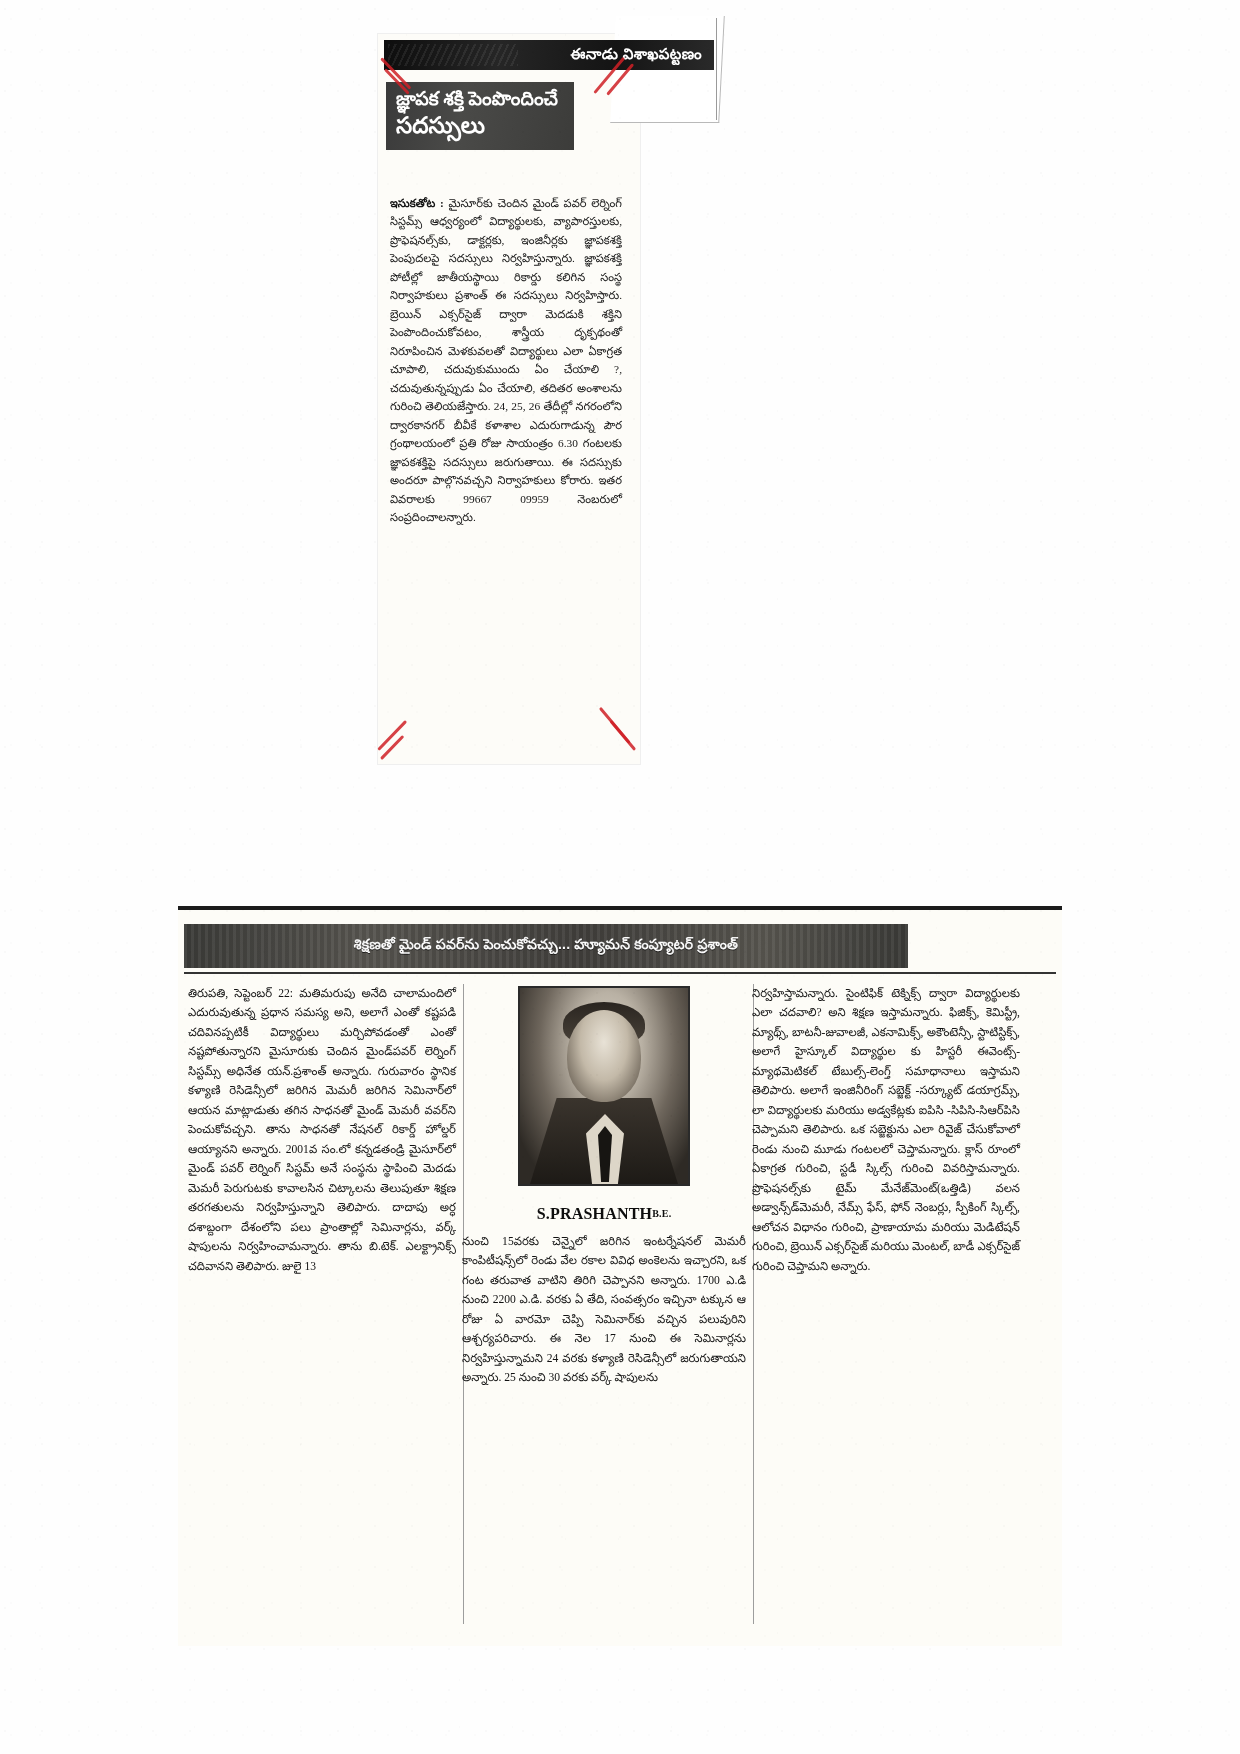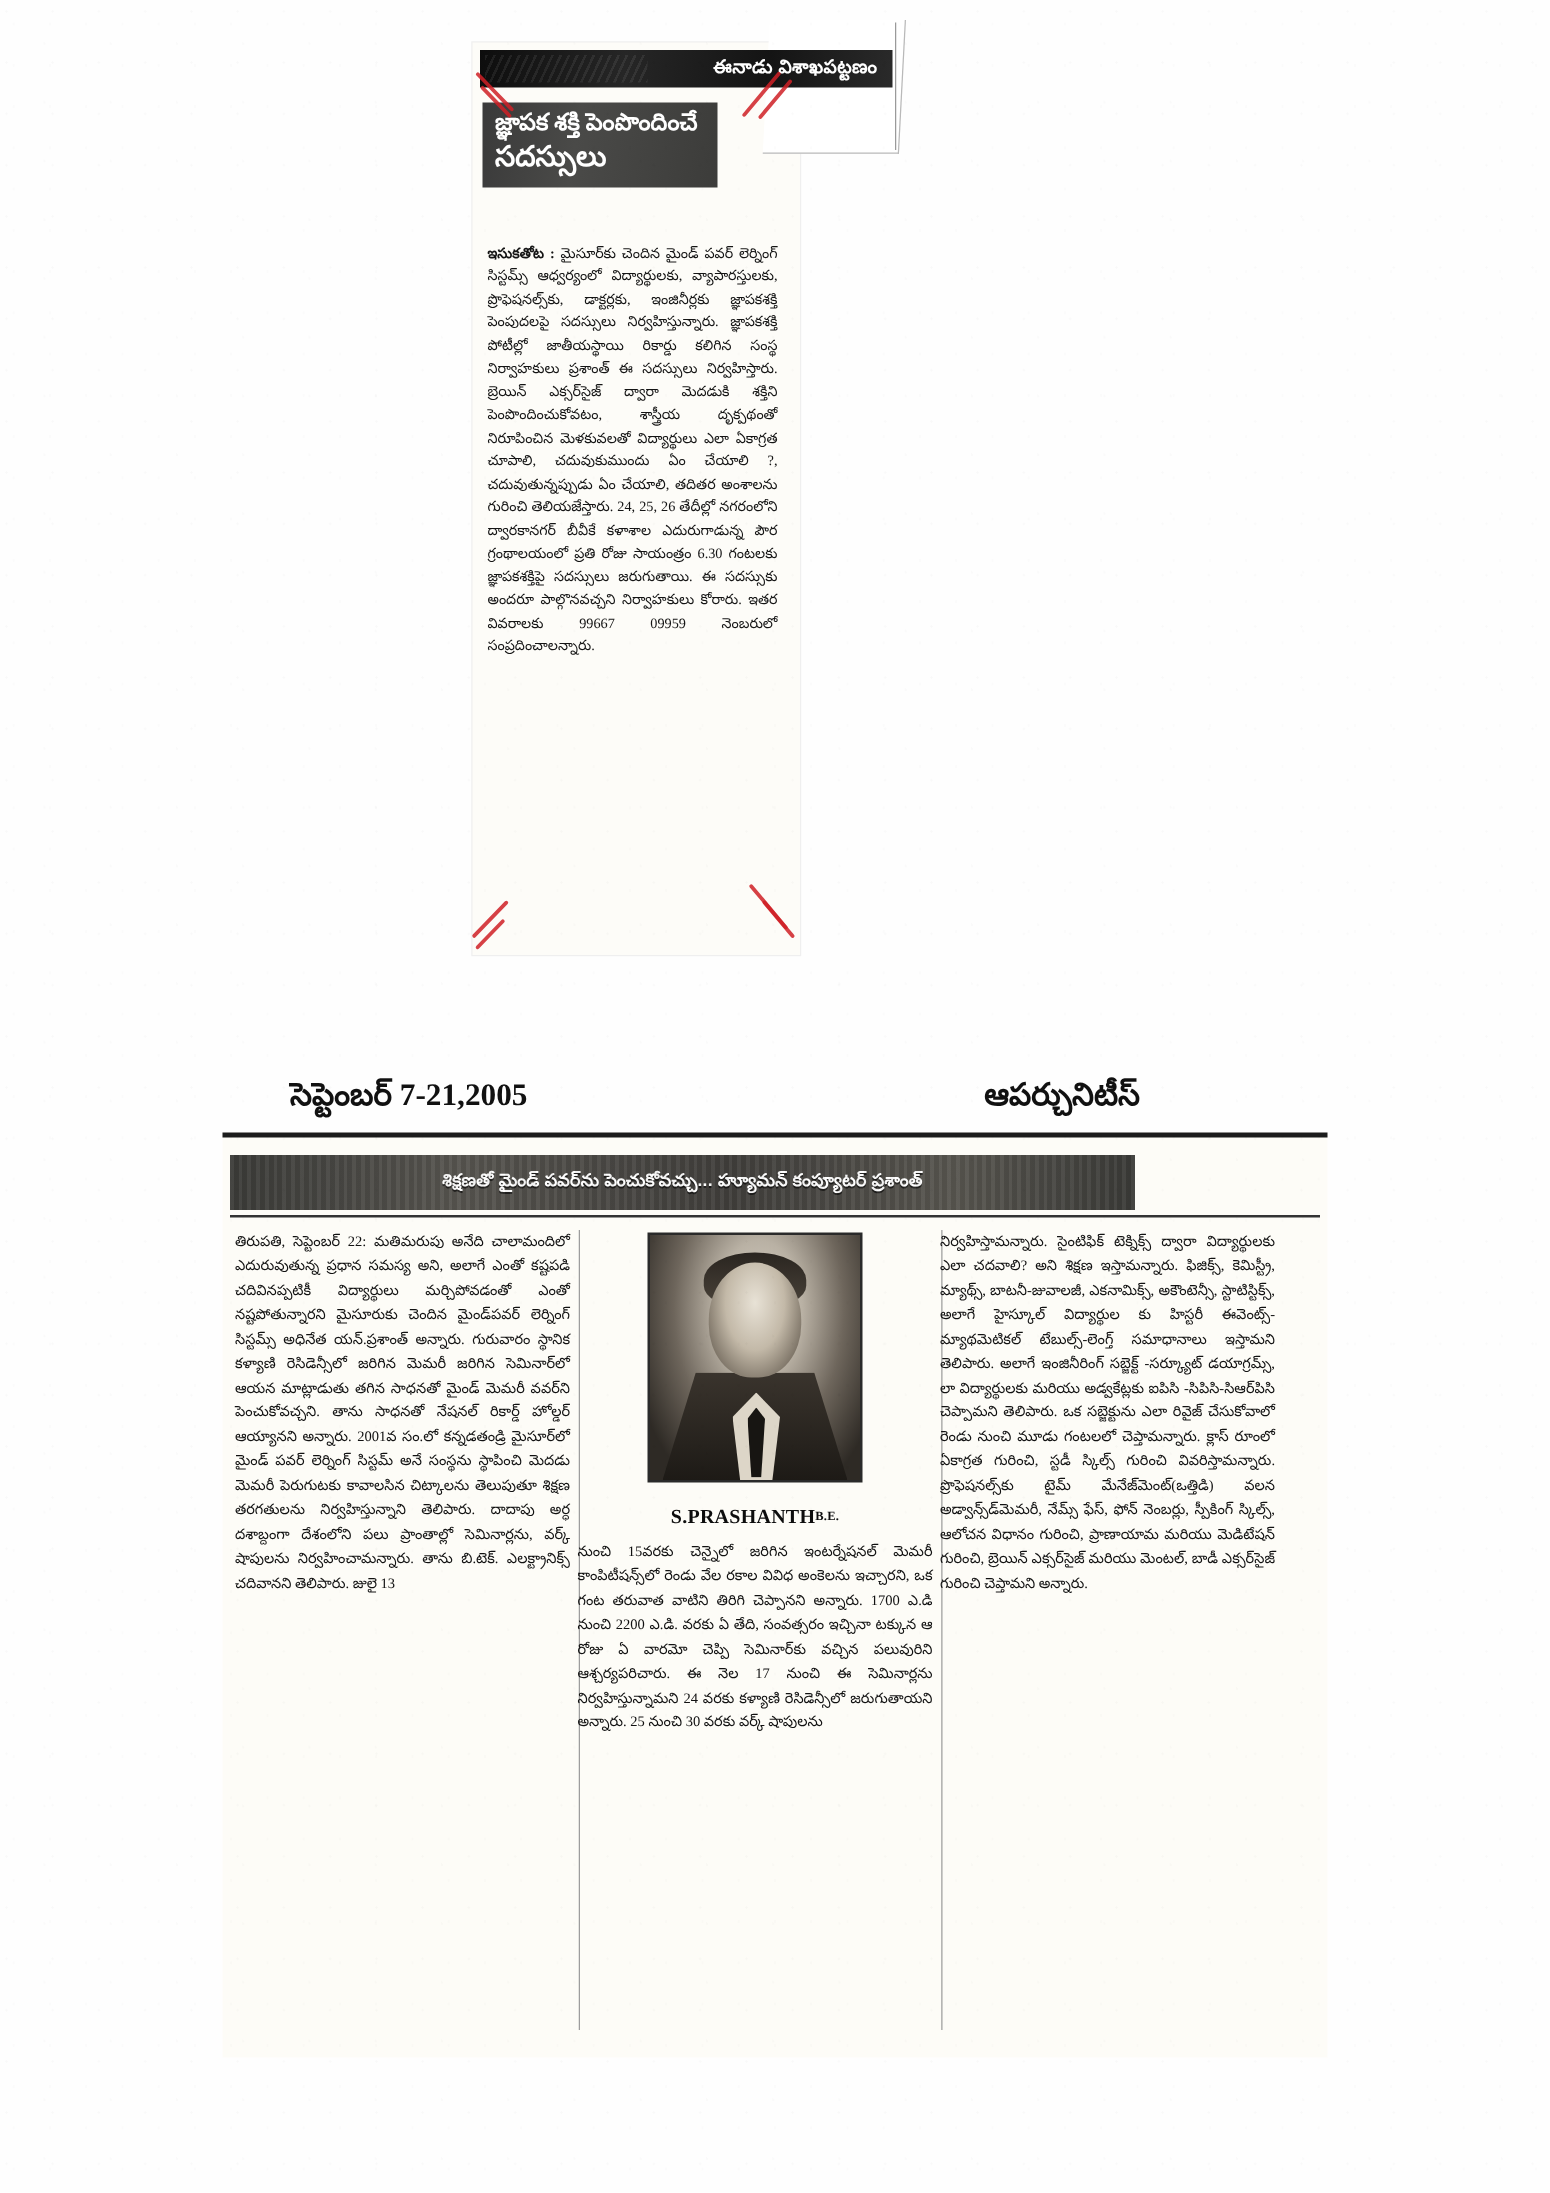--- a/index.html
+++ b/index.html
@@ -315,24 +315,20 @@
     <div class="mark" style="left:-3px;  top:38px;  width:42px; height:2.5px; transform:rotate(46deg);"></div>
     <div class="mark" style="left:2px;   top:46px;  width:34px; height:2.5px; transform:rotate(46deg);"></div>
     <div class="mark" style="left:208px; top:40px;  width:46px; height:2.5px; transform:rotate(-50deg);"></div>
     <div class="mark" style="left:222px; top:44px; width:40px; height:2.5px; transform:rotate(-50deg);"></div>
     <div class="mark" style="left:-6px; top:700px; width:40px; height:2.5px; transform:rotate(-46deg);"></div>
     <div class="mark" style="left:-2px; top:712px; width:32px; height:2.5px; transform:rotate(-46deg);"></div>
     <div class="mark" style="left:214px; top:690px; width:46px; height:2.5px; transform:rotate(50deg);"></div>
     <div class="mark" style="left:226px; top:700px; width:38px; height:2.5px; transform:rotate(50deg);"></div>
   </div>
 
-  <div class="datebar">
-    <span>సెప్టెంబర్ 7-21,2005</span>
-    <span>ఆపర్చునిటీస్</span>
-  </div>
 
   <div class="clip2">
     <div class="rule-top"></div>
 
     <div class="banner2">శిక్షణతో మైండ్ పవర్‌ను పెంచుకోవచ్చు... హ్యూమన్ కంప్యూటర్ ప్రశాంత్</div>
     <div class="rule-under"></div>
 
     <div class="cols2">
 
       <div class="col">

